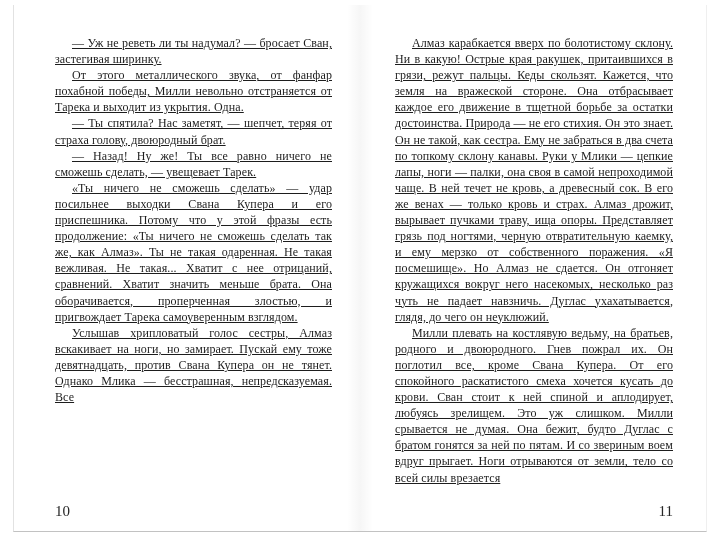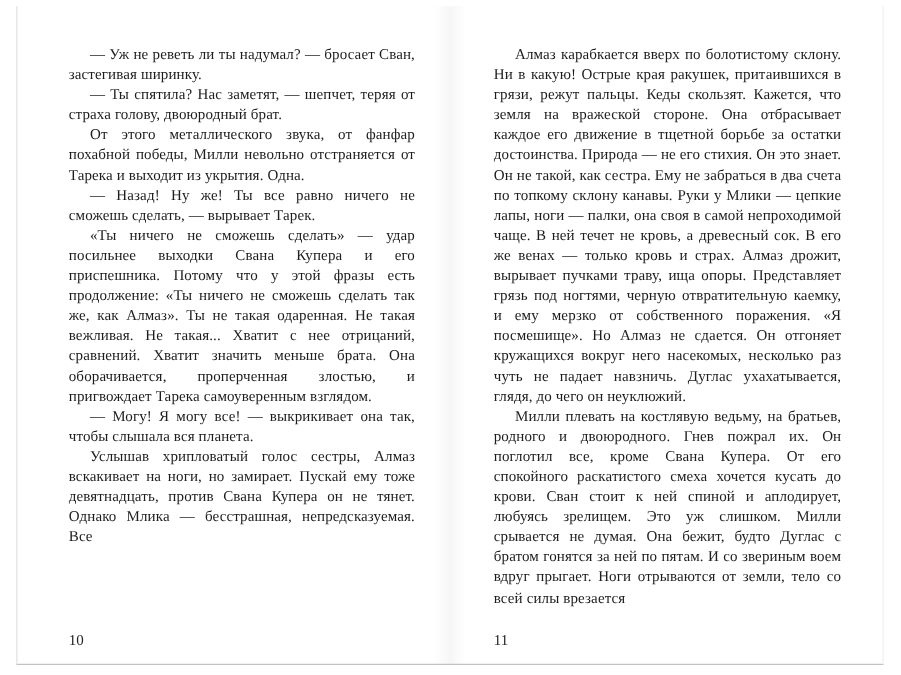--- a/index.html
+++ b/index.html
@@ -52,51 +52,51 @@
   .page-left  { padding: 30px 28px 11px 41px; }
   .page-right { padding: 30px 33px 11px 35px; }
   .page-text {
     flex: 1 1 auto;
     overflow: hidden;
     font-size: 12px;
     line-height: 16.1px;
     text-align: justify;
     color: #1d1d1d;
     letter-spacing: 0.1px;
+    text-decoration: underline;
   }
   .para {
     margin: 0;
     text-indent: 17px;
   }
   .para.no-indent {
     text-indent: 0;
   }
   .page-num {
     flex: 0 0 auto;
-    font-size: 12px;
+    font-size: 15px;
     color: #262626;
     padding-top: 4px;
   }
   .page-left  .page-num { text-align: left; }
-  .page-right .page-num { }
+  .page-right .page-num { text-align: right; }
 </style>
 </head>
 <body>
 
 <div class="book">
   <div class="spread">
 
     <div class="page page-left">
       <div class="page-text">
           <p class="para">— Уж не реветь ли ты надумал? — бросает Сван, застегивая ширинку.</p>
+          <p class="para">От этого металлического звука, от фанфар похабной победы, Милли невольно отстраняется от Тарека и выходит из укрытия. Одна.</p>
           <p class="para">— Ты спятила? Нас заметят, — шепчет, теряя от страха голову, двоюродный брат.</p>
-          <p class="para">От этого металлического звука, от фанфар похабной победы, Милли невольно отстраняется от Тарека и выходит из укрытия. Одна.</p>
-          <p class="para">— Назад! Ну же! Ты все равно ничего не сможешь сделать, — вырывает Тарек.</p>
+          <p class="para">— Назад! Ну же! Ты все равно ничего не сможешь сделать, — увещевает Тарек.</p>
           <p class="para">«Ты ничего не сможешь сделать» — удар посильнее выходки Свана Купера и его приспешника. Потому что у этой фразы есть продолжение: «Ты ничего не сможешь сделать так же, как Алмаз». Ты не такая одаренная. Не такая вежливая. Не такая... Хватит с нее отрицаний, сравнений. Хватит значить меньше брата. Она оборачивается, проперченная злостью, и пригвождает Тарека самоуверенным взглядом.</p>
-          <p class="para">— Могу! Я могу все! — выкрикивает она так, чтобы слышала вся планета.</p>
           <p class="para">Услышав хрипловатый голос сестры, Алмаз вскакивает на ноги, но замирает. Пускай ему тоже девятнадцать, против Свана Купера он не тянет. Однако Млика — бесстрашная, непредсказуемая. Все</p>
         </div>
       <div class="page-num">10</div>
     </div>
 
     <div class="page page-right">
       <div class="page-text">
           <p class="para">Алмаз карабкается вверх по болотистому склону. Ни в какую! Острые края ракушек, притаившихся в грязи, режут пальцы. Кеды скользят. Кажется, что земля на вражеской стороне. Она отбрасывает каждое его движение в тщетной борьбе за остатки достоинства. Природа — не его стихия. Он это знает. Он не такой, как сестра. Ему не забраться в два счета по топкому склону канавы. Руки у Млики — цепкие лапы, ноги — палки, она своя в самой непроходимой чаще. В ней течет не кровь, а древесный сок. В его же венах — только кровь и страх. Алмаз дрожит, вырывает пучками траву, ища опоры. Представляет грязь под ногтями, черную отвратительную каемку, и ему мерзко от собственного поражения. «Я посмешище». Но Алмаз не сдается. Он отгоняет кружащихся вокруг него насекомых, несколько раз чуть не падает навзничь. Дуглас ухахатывается, глядя, до чего он неуклюжий.</p>
           <p class="para">Милли плевать на костлявую ведьму, на братьев, родного и двоюродного. Гнев пожрал их. Он поглотил все, кроме Свана Купера. От его спокойного раскатистого смеха хочется кусать до крови. Сван стоит к ней спиной и аплодирует, любуясь зрелищем. Это уж слишком. Милли срывается не думая. Она бежит, будто Дуглас с братом гонятся за ней по пятам. И со звериным воем вдруг прыгает. Ноги отрываются от земли, тело со всей силы врезается</p>
         </div>

